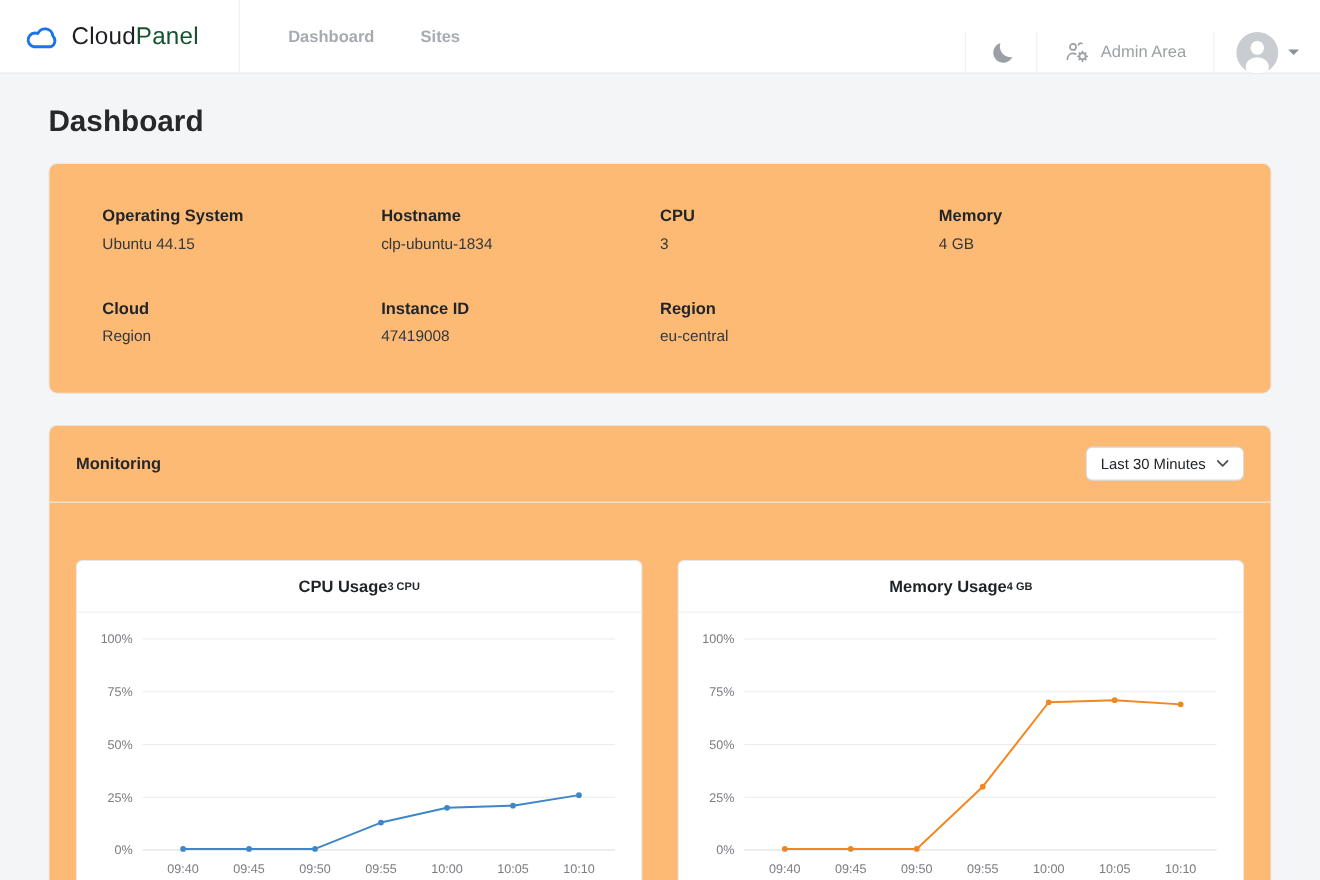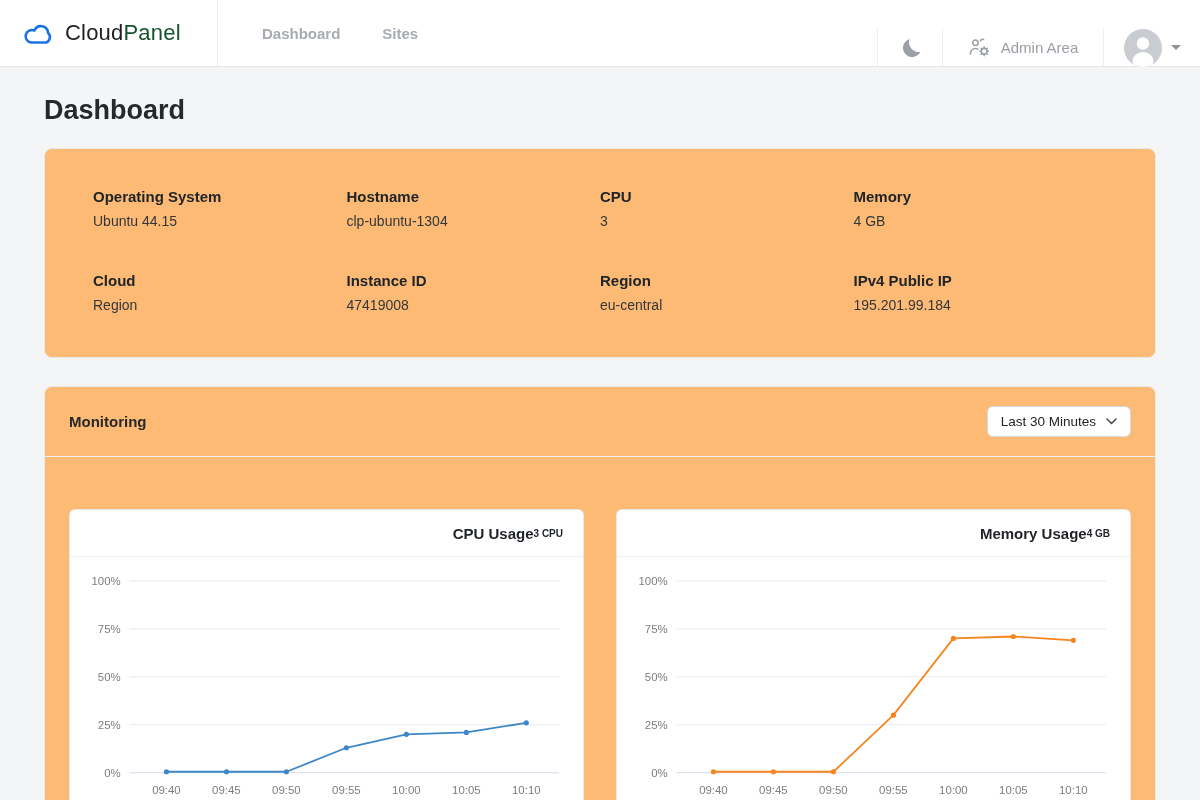--- a/index.html
+++ b/index.html
@@ -60,21 +60,21 @@
     border-bottom:1px solid #eceef0;
   }
   .mon-title { font-size:15px; font-weight:700; color:#26282b; }
   .range-select {
     background:#fff; border:1px solid #d7d9dc; border-radius:6px; padding:7px 13px;
     display:flex; align-items:center; gap:10px; font-size:13.5px; color:#212529; cursor:pointer;margin-left:16px;
   }
   .charts-row { display:flex; gap:32px; padding:52px 24px 0; }
   .chart-card { flex:1 1 0; background:#fff; border:1px solid #e5e7ea; border-radius:6px; overflow:hidden; }
   .chart-card-header {
-    display:flex; align-items:center; justify-content:flex-end;
+    display:flex; align-items:center; justify-content:center;
     padding:15px 20px 14px; border-bottom:1px solid #edeef0;
   }
   .chart-title { font-size:15px; font-weight:700; color:#1f2327; }
   .chart-capacity { font-size:10px; font-weight:700; color:#1f2327; }
   .chart-body svg { display:block; width:100%; height:auto; }
   .chart-body svg text { font-family:"Liberation Sans","DejaVu Sans",sans-serif; }
 </style>
 </head>
 <body>
 
@@ -130,45 +130,41 @@
 <div class="page">
   <h1 class="page-title">Dashboard</h1>
 
   <div class="card info-card">
     <div>
       <div class="info-label">Operating System</div>
       <div class="info-value">Ubuntu 44.15</div>
     </div>
     <div>
       <div class="info-label">Hostname</div>
-      <div class="info-value">clp-ubuntu-1304</div>
+      <div class="info-value">clp-ubuntu-1834</div>
     </div>
     <div>
       <div class="info-label">CPU</div>
       <div class="info-value">3</div>
     </div>
     <div>
       <div class="info-label">Memory</div>
       <div class="info-value">4 GB</div>
     </div>
     <div>
       <div class="info-label">Cloud</div>
       <div class="info-value">Region</div>
     </div>
     <div>
       <div class="info-label">Instance ID</div>
       <div class="info-value">47419008</div>
     </div>
     <div>
       <div class="info-label">Region</div>
       <div class="info-value">eu-central</div>
-    </div>
-    <div>
-      <div class="info-label">IPv4 Public IP</div>
-      <div class="info-value">195.201.99.184</div>
     </div>
   </div>
 
   <div class="card monitoring-card">
     <div class="mon-header">
       <div class="mon-title">Monitoring</div>
       <div class="range-select">
         <span>Last 30 Minutes</span>
         <span style="display:flex;">
           <svg width="11" height="7" viewBox="0 0 11 7" fill="none">

